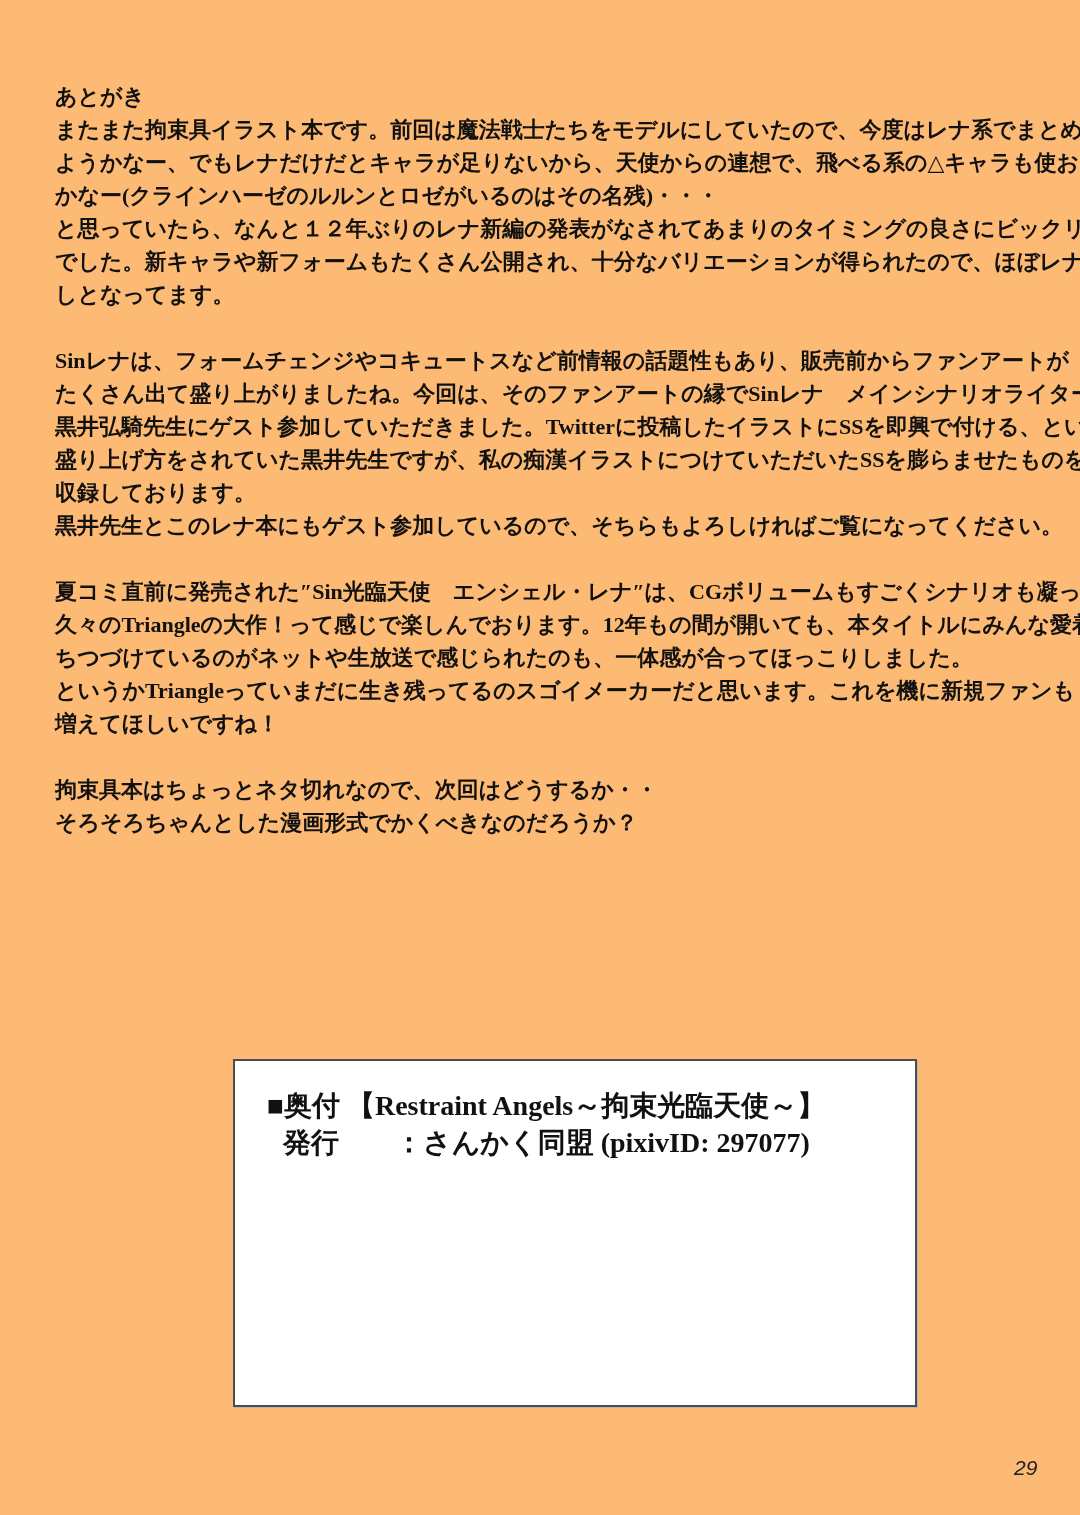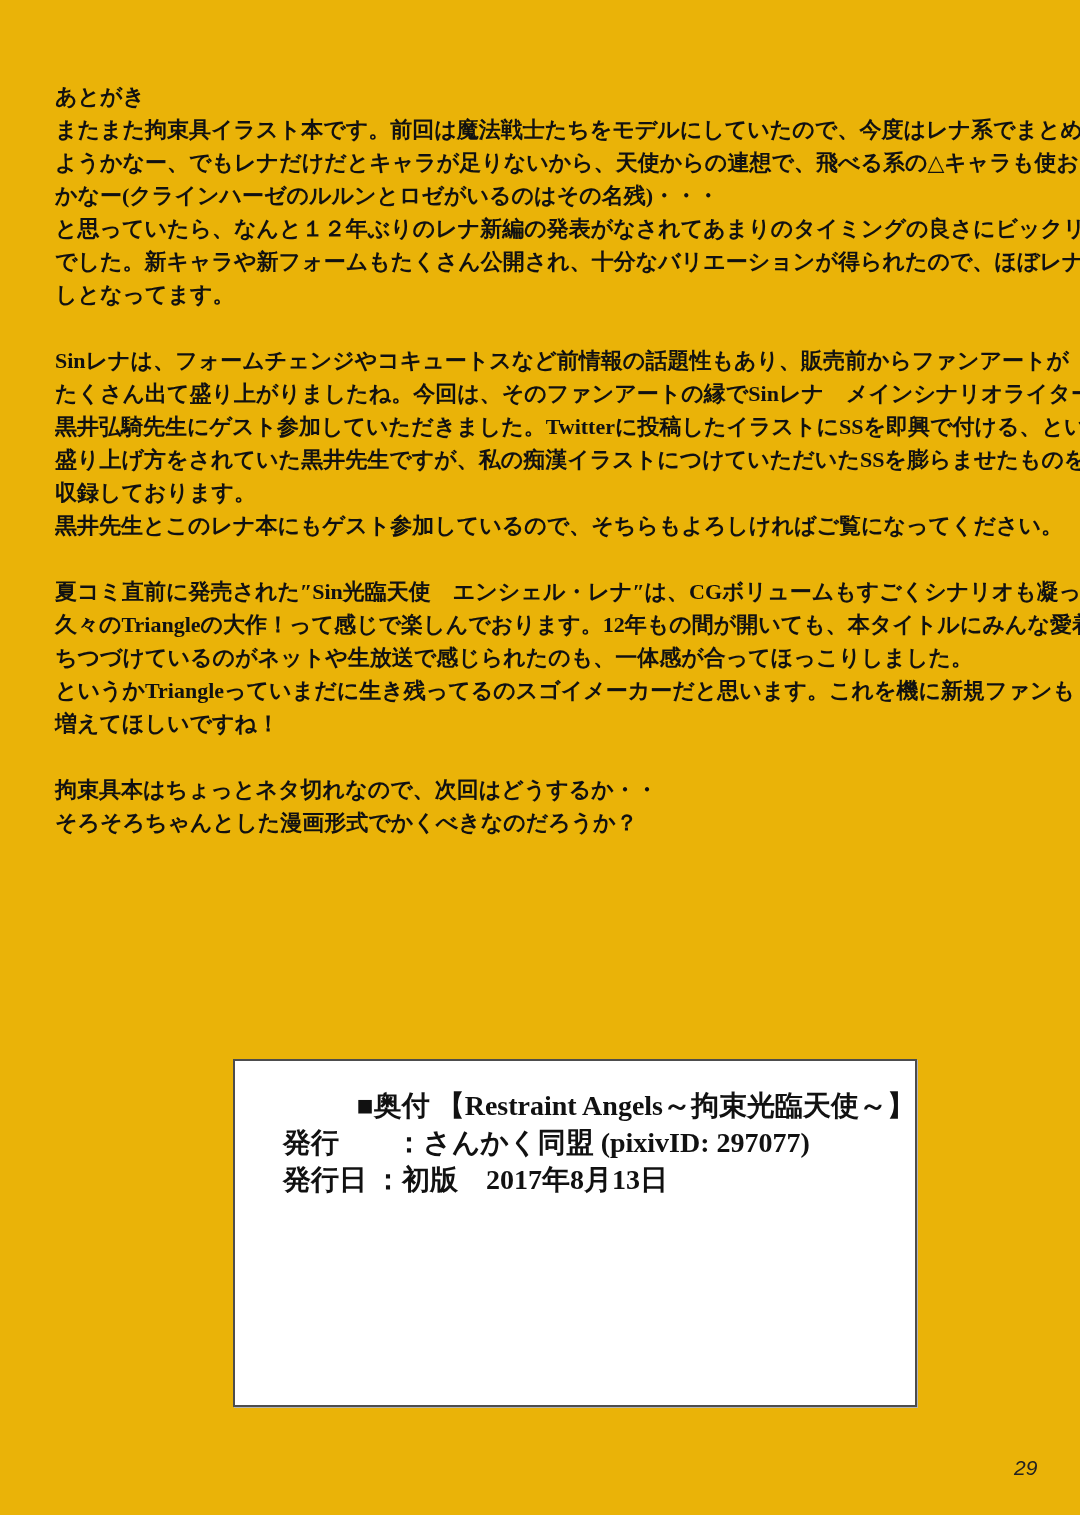--- a/index.html
+++ b/index.html
@@ -4,21 +4,21 @@
 <style>
   html, body {
     margin: 0;
     padding: 0;
     background: #ffffff;
   }
   .page {
     position: relative;
     width: 1080px;
     height: 1515px;
-    background: #eab308;
+    background: #fdba74;
     overflow: hidden;
     font-family: "Liberation Serif", "DejaVu Serif", serif;
     color: #111111;
   }
   .body-text {
     position: absolute;
     left: 55px;
     top: 80px;
     font-size: 22px;
     line-height: 33px;
@@ -44,21 +44,20 @@
     border: 2px solid #4d4d4d;
     box-shadow: 1px 1px 0 #b5b5b5;
     background: #ffffff;
     font-size: 28px;
     line-height: 37px;
     font-weight: 700;
     padding: 26px 0 0 32px;
   }
   .colophon-title {
     white-space: pre;
-    text-align: right;
   }
   .colophon-line {
     white-space: pre;
     margin-left: 16px;
   }
   .colophon-line.gap {
     margin-top: 37px;
   }
   .page-number {
     position: absolute;
@@ -107,18 +106,17 @@
 
     <div class="para gap">
       <div class="line">拘束具本はちょっとネタ切れなので、次回はどうするか・・</div>
       <div class="line">そろそろちゃんとした漫画形式でかくべきなのだろうか？</div>
     </div>
   </div>
 
   <div class="colophon-box">
     <div class="colophon-title">■奥付 【Restraint Angels～拘束光臨天使～】</div>
     <div class="colophon-line">発行　　：さんかく同盟 (pixivID: 297077)</div>
-    <div class="colophon-line">発行日 ：初版　2017年8月13日</div>
   </div>
 
   <div class="page-number">29</div>
 
 </div>
 
 </body></html>

